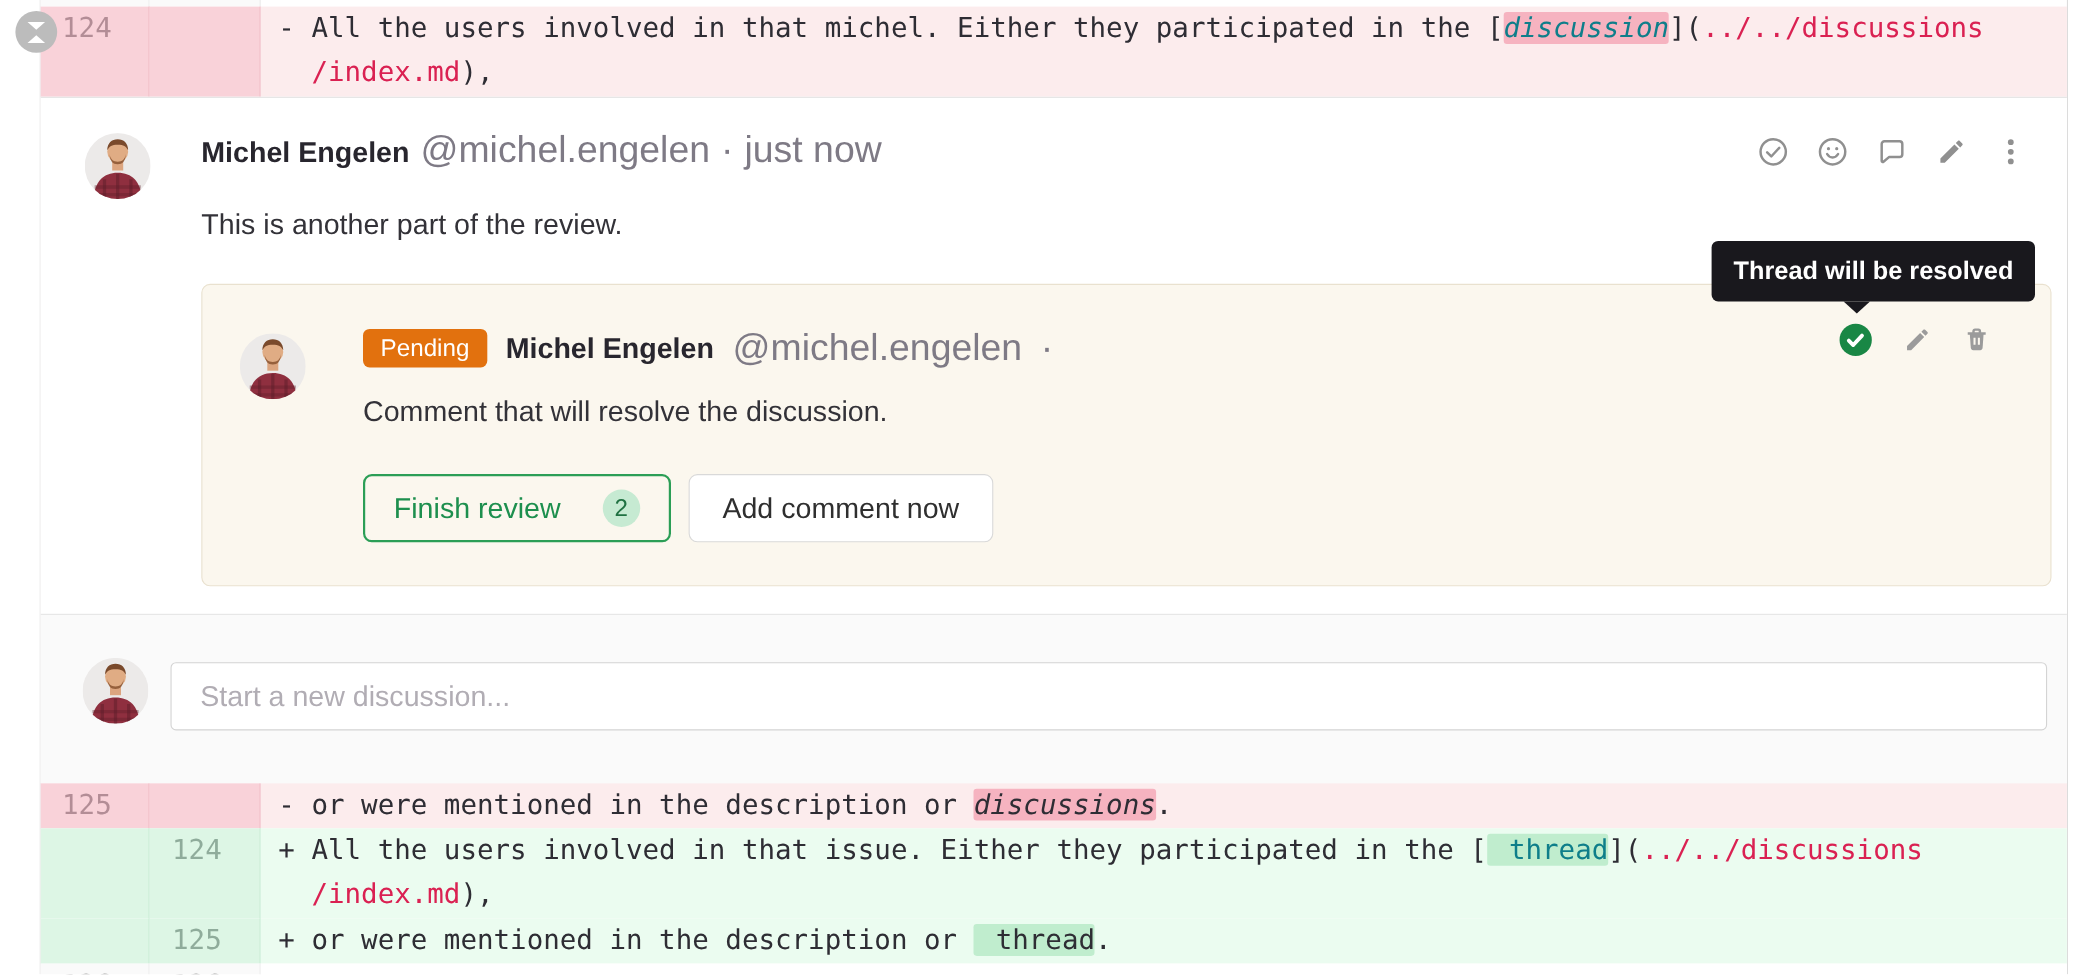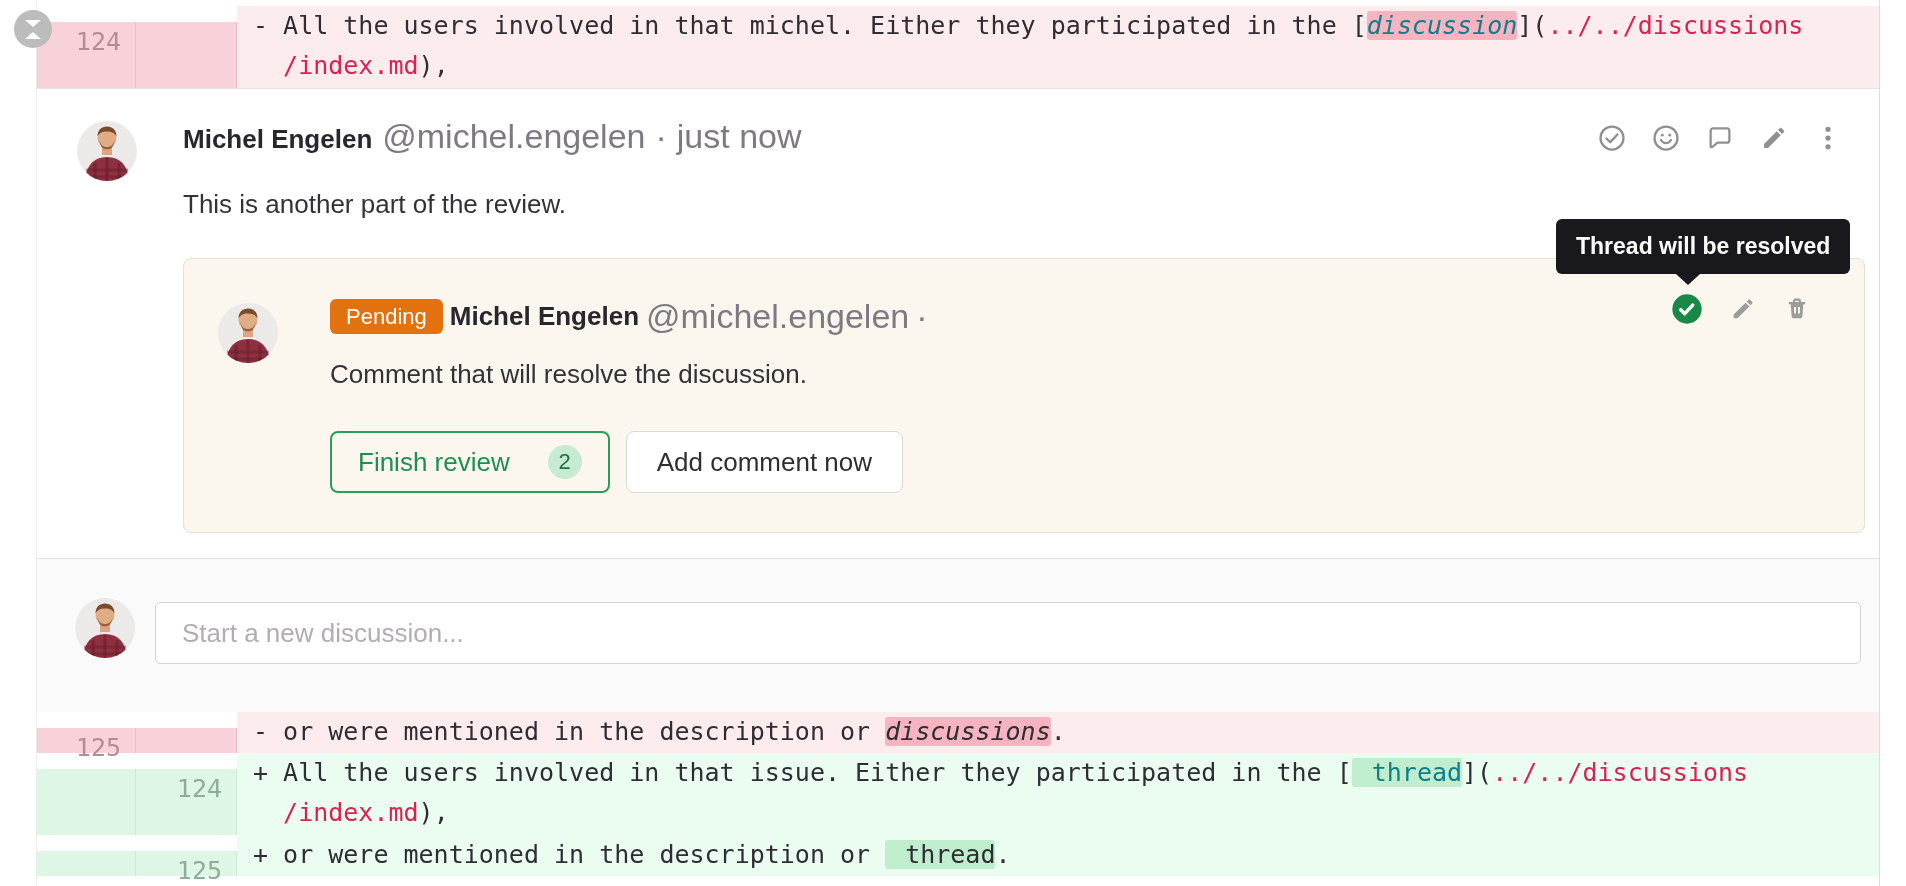--- a/index.html
+++ b/index.html
@@ -11,21 +11,21 @@
   *{margin:0;padding:0;box-sizing:border-box;}
   html,body{width:1906px;height:886px;overflow:hidden;background:#fff;}
   body{font-family:"Liberation Sans",sans-serif;color:#333238;}
   #page{position:relative;width:1906px;height:886px;background:#fff;overflow:hidden;}
   .frame{position:absolute;left:36px;top:0;width:1844px;height:886px;
          border-left:1px solid #eceaea;border-right:1px solid #dcdcdc;}
 
   
   .drow{display:flex;width:100%;}
   .cell-old,.cell-new{flex:none;font-family:"DejaVu Sans Mono",monospace;font-size:25px;
-      line-height:40px;text-align:right;padding-right:14px;margin-top:16px;}
+      line-height:40px;text-align:center;padding-right:14px;}
   .cell-old{width:99px;}
   .cell-new{width:101px;}
   .cell-code{flex:1;font-family:"DejaVu Sans Mono",monospace;font-size:25px;line-height:40px;
       padding-left:16px;white-space:pre;color:#2e2d34;overflow:hidden;}
   .row-sliver{height:6px;}
   .row-sliver .cell-old,.row-sliver .cell-new{background:#fafafa;border-right:1px solid #ececec;}
   .row-removed .cell-old,.row-removed .cell-new{background:var(--removed_gutter_bg);border-right:1px solid #f0b9c4;color:#b38d96;}
   .row-removed .cell-code{background:var(--removed_line_bg);}
   .row-added .cell-old,.row-added .cell-new{background:var(--added_gutter_bg);border-right:1px solid #c7ebd3;color:#8fac9b;}
   .row-added .cell-code{background:var(--added_line_bg);}
@@ -54,21 +54,21 @@
   .c-handle,.c-dot,.c-time{font-size:34px;color:#7e7a85;}
   .c-body{position:absolute;left:146px;top:100px;font-size:26px;color:#333238;}
   .c-actions{position:absolute;left:1560px;top:34px;display:flex;gap:24px;align-items:center;}
   .icon30{width:30px;height:30px;display:block;cursor:pointer;}
   .icon28{width:28px;height:28px;display:block;cursor:pointer;}
 
   
   .pbox{position:absolute;left:146px;top:169px;width:1682px;height:275px;background:#fbf7ee;
         border:1px solid #e9e1cf;border-radius:8px;}
   .p-avatar{position:absolute;left:34px;top:44px;}
-  .p-header{position:absolute;left:146px;top:38px;display:flex;align-items:center;gap:7px;white-space:nowrap;}
+  .p-header{position:absolute;left:146px;top:38px;display:flex;align-items:center;gap:17px;white-space:nowrap;}
   .p-badge{height:35px;padding:0 16px;border-radius:6px;background:var(--pending_badge);color:#fff;
         font-size:22px;display:flex;align-items:center;}
   .p-body{position:absolute;left:146px;top:100px;font-size:26px;color:#333238;}
   .p-buttons{position:absolute;left:146px;top:172px;display:flex;gap:16px;}
   .btn{height:62px;border-radius:8px;display:flex;align-items:center;font-size:26px;cursor:pointer;gap:24px;}
   .btn-finish{border:2px solid #2b9e56;color:var(--finish_green);padding:0 26px;background:transparent;font-weight:500;}
   .count-pill{width:34px;height:34px;border-radius:50%;background:#c6ead2;color:#207142;font-size:22px;
         display:flex;align-items:center;justify-content:center;margin-left:14px;font-weight:400;}
   .btn-add{border:1px solid #d9d9d9;background:#fff;color:#2f2f2f;padding:0 30px;}
   .p-actions{position:absolute;left:1487px;top:34px;display:flex;gap:26px;align-items:center;}

